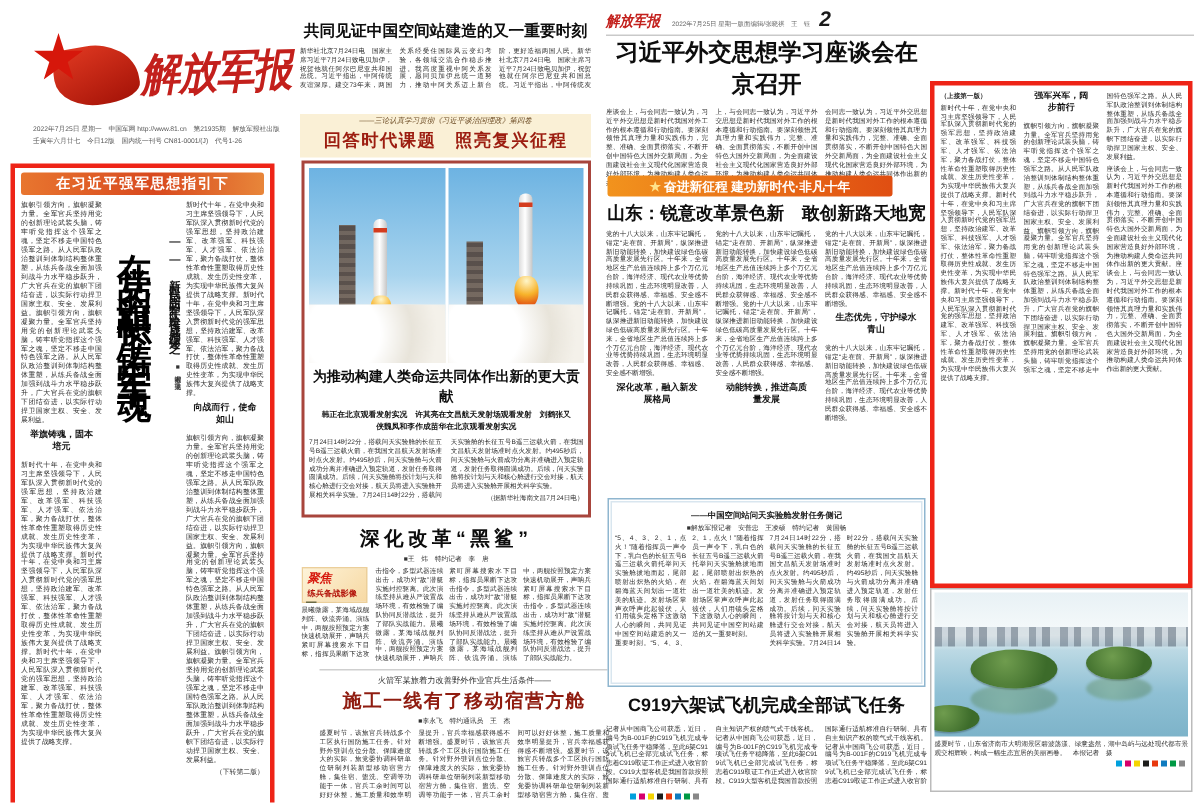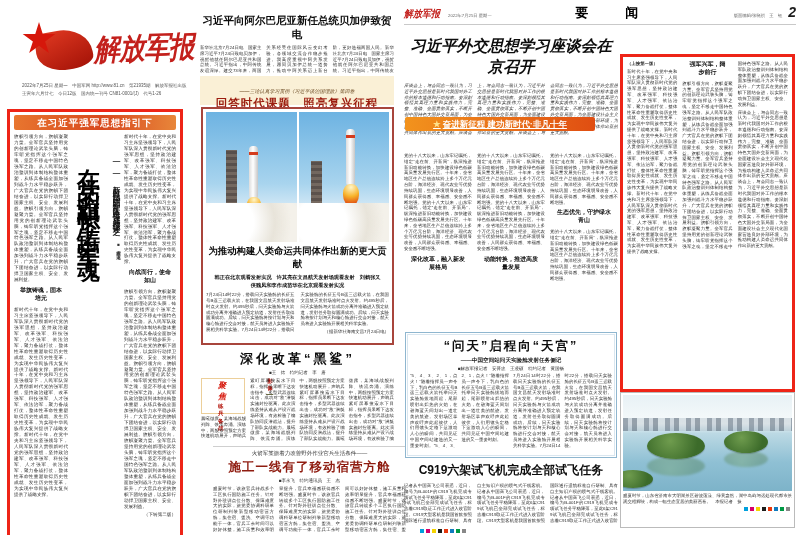--- a/index.html
+++ b/index.html
@@ -23,21 +23,21 @@
   .starshape{position:absolute;left:2px;top:0;width:34px;height:34px;background:#d6170b;
     clip-path:polygon(50% 0%,61% 35%,98% 35%,68% 57%,79% 91%,50% 70%,21% 91%,32% 57%,2% 35%,39% 35%);}
   .mast-title{font-family:"DejaVu Serif",serif;font-weight:bold;font-style:italic;
     color:#c3201c;font-size:30px;letter-spacing:-1px;transform:rotate(-2deg) scaleX(.86);
     transform-origin:left center;white-space:nowrap;}
   .mast-info{font-size:4.5px;color:#555;line-height:1.7;white-space:nowrap;}
 
   
   .tg-head{font-size:10.5px;font-weight:900;text-align:center;color:#0d0d0d;letter-spacing:0;}
   
-  .comm{background:#faf0d6;text-align:center;box-sizing:border-box;padding-top:12px;}
+  .comm{background:#faf0d6;text-align:center;box-sizing:border-box;padding-top:1px;}
   .comm .kick{font-size:5px;color:#6b4a23;font-style:italic;}
   .comm .hd{font-size:11.5px;font-weight:900;color:#9c1d10;letter-spacing:1px;margin-top:2px;
     font-family:"DejaVu Serif",serif;}
 
   
   .flagbox{border:3px solid #ee2417;box-sizing:border-box;background:#fff;padding:3px 4px;}
   .banner1{height:15px;background:linear-gradient(90deg,#e8762f,#d8481e 55%,#e8863a);
     color:#fff;font-weight:bold;font-size:9.5px;text-align:center;line-height:15px;
     border-radius:2px;letter-spacing:1px;}
   .fcontent{display:flex;gap:3px;margin-top:4px;height:396px;}
@@ -65,21 +65,21 @@
     border-radius:50% 50% 60% 60%;}
   .smoke{position:absolute;left:-12%;bottom:-8%;width:124%;height:38%;
     background:radial-gradient(circle at 30% 40%,#ffffff 0 30%,#e8e4da 55%,rgba(232,228,218,0) 75%),
                radial-gradient(circle at 72% 55%,#f4f1ea 0 35%,rgba(244,241,234,0) 70%);}
   .wt-head{font-size:9.4px;font-weight:900;text-align:center;margin:3px 0 2px;color:#0d0d0d;}
   .wt-deck{font-size:5.2px;font-weight:bold;text-align:center;line-height:1.55;color:#111;margin:0 6px 3px;}
 
   
   .hs-head{font-size:13px;font-weight:900;text-align:center;letter-spacing:3px;color:#0d0d0d;}
   .byline{font-size:4.5px;text-align:center;color:#333;margin:2px 0 3px;}
-  .promo{float:left;width:44px;height:36px;margin:0 3px 2px 0;box-sizing:border-box;padding:2px 16px;
+  .promo{float:left;width:44px;height:24px;margin:0 3px 2px 0;box-sizing:border-box;padding:2px 3px;
     background:linear-gradient(135deg,#fdf3d8,#f7d9a4);border:1px solid #eccf9a;}
   .promo .p1{font-size:8px;font-weight:900;font-style:italic;color:#d6170b;display:block;}
   .promo .p2{font-size:5.5px;font-weight:bold;color:#b3130a;display:block;margin-top:1px;}
   .tank{width:16px;height:5px;background:#6b6b45;border-radius:2px;margin-top:4px;position:relative;}
   .tank:before{content:"";position:absolute;right:-6px;top:1px;width:7px;height:1.5px;background:#6b6b45;}
 
   
   .sg{border-top:1px solid #cfcfcf;padding-top:3px;}
   .kick2{font-size:5.5px;text-align:center;color:#333;}
   .sg-head{font-size:12.5px;font-weight:900;text-align:center;color:#8f1c10;letter-spacing:1px;
@@ -129,21 +129,21 @@
       <div class="flagshape"></div>
       <div class="starshape"></div>
     </div>
     <div class="abs mast-title" style="left:88px;top:24px;width:108px;">解放军报</div>
     <div class="abs mast-info" style="left:16px;top:76px;width:180px;">
       <div>2022年7月25日 星期一　中国军网 http://www.81.cn　第21935期　解放军报社出版</div>
       <div>壬寅年六月廿七　今日12版　国内统一刊号 CN81-0001/(J)　代号1-26</div>
     </div>
 
     <div class="abs" style="left:194px;top:8px;width:194px;">
-      <div class="tg-head">习近平向阿尔巴尼亚新任总统贝加伊致贺电</div>
+      <div class="tg-head">共同见证中国空间站建造的又一重要时刻</div>
       <div class="jt t43 cols3 clip" style="height:34px;margin-top:3px;">
         <p>新华社北京7月24日电　国家主席习近平7月24日致电贝加伊，祝贺他就任阿尔巴尼亚共和国总统。习近平指出，中阿传统友谊深厚。建交73年来，两国关系经受住国际风云变幻考验，各领域交流合作稳步推进。我高度重视中阿关系发展，愿同贝加伊总统一道努力，推动中阿关系迈上新台阶，更好造福两国人民。新华社北京7月24日电　国家主席习近平7月24日致电贝加伊，祝贺他就任阿尔巴尼亚共和国总统。习近平指出，中阿传统友谊深厚。建交73年来，两国关系经受住国际风云变幻考验，各领域交流合作稳步推进。我高度重视中阿关系发展，愿同贝加伊总统一道努力，推动中阿关系迈上新台阶，更好造福两国人民。</p>
       </div>
     </div>
 
     <div class="abs comm" style="left:194px;top:70px;width:194px;height:29px;">
       <div class="kick">——三论认真学习贯彻《习近平谈治国理政》第四卷</div>
       <div class="hd">回答时代课题　照亮复兴征程</div>
     </div>
 
@@ -213,57 +213,56 @@
         <p>盛夏时节，该旅官兵转战多个工区执行国防施工任务。针对野外驻训点位分散、保障难度大的实际，旅党委协调科研单位研制列装新型移动宿营方舱，集住宿、盥洗、空调等功能于一体，官兵工余时间可以好好休整，施工质量和效率明显提升，官兵幸福感获得感不断增强。盛夏时节，该旅官兵转战多个工区执行国防施工任务。针对野外驻训点位分散、保障难度大的实际，旅党委协调科研单位研制列装新型移动宿营方舱，集住宿、盥洗、空调等功能于一体，官兵工余时间可以好好休整，施工质量和效率明显提升，官兵幸福感获得感不断增强。盛夏时节，该旅官兵转战多个工区执行国防施工任务。针对野外驻训点位分散、保障难度大的实际，旅党委协调科研单位研制列装新型移动宿营方舱，集住宿、盥洗、空调等功能于一体，官兵工余时间可以好好休整，施工质量和效率明显提升，官兵幸福感获得感不断增强。</p>
       </div>
     </div>
   </div>
 
   <div class="abs" style="left:404px;top:4px;width:392px;height:528px;">
 
     <div class="rheader">
       <span class="rlogo">解放军报</span>
       <span class="rdate">2022年7月25日 星期一</span>
-      <span class="rsection">要　闻</span>
       <span class="reditors">版面编辑/张晓祺　王　钰</span>
       <span class="rpageno">2</span>
     </div>
 
-    <div class="abs" style="left:0;top:32px;width:214px;font-style:italic;">
+    <div class="abs" style="left:0;top:21px;width:214px;">
       <div class="symp-head">习近平外交思想学习座谈会在京召开</div>
       <div class="jt t43 cols3 clip" style="height:56px;margin-top:5px;">
         <p>座谈会上，与会同志一致认为，习近平外交思想是新时代我国对外工作的根本遵循和行动指南。要深刻领悟其真理力量和实践伟力，完整、准确、全面贯彻落实，不断开创中国特色大国外交新局面，为全面建设社会主义现代化国家营造良好外部环境，为推动构建人类命运共同体作出新的更大贡献。座谈会上，与会同志一致认为，习近平外交思想是新时代我国对外工作的根本遵循和行动指南。要深刻领悟其真理力量和实践伟力，完整、准确、全面贯彻落实，不断开创中国特色大国外交新局面，为全面建设社会主义现代化国家营造良好外部环境，为推动构建人类命运共同体作出新的更大贡献。座谈会上，与会同志一致认为，习近平外交思想是新时代我国对外工作的根本遵循和行动指南。要深刻领悟其真理力量和实践伟力，完整、准确、全面贯彻落实，不断开创中国特色大国外交新局面，为全面建设社会主义现代化国家营造良好外部环境，为推动构建人类命运共同体作出新的更大贡献。</p>
       </div>
     </div>
 
     <div class="abs redbox2" style="left:216px;top:50px;width:175px;height:338px;">
       <div class="jt t43 cols3 clip" style="height:100%;">
         <p><span style="font-weight:bold;">（上接第一版）</span></p>
         <p>新时代十年，在党中央和习主席坚强领导下，人民军队深入贯彻新时代党的强军思想，坚持政治建军、改革强军、科技强军、人才强军、依法治军，聚力备战打仗，整体性革命性重塑取得历史性成就、发生历史性变革，为实现中华民族伟大复兴提供了战略支撑。新时代十年，在党中央和习主席坚强领导下，人民军队深入贯彻新时代党的强军思想，坚持政治建军、改革强军、科技强军、人才强军、依法治军，聚力备战打仗，整体性革命性重塑取得历史性成就、发生历史性变革，为实现中华民族伟大复兴提供了战略支撑。新时代十年，在党中央和习主席坚强领导下，人民军队深入贯彻新时代党的强军思想，坚持政治建军、改革强军、科技强军、人才强军、依法治军，聚力备战打仗，整体性革命性重塑取得历史性成就、发生历史性变革，为实现中华民族伟大复兴提供了战略支撑。</p>
         <h5 class="inhead">强军兴军，阔步前行</h5>
         <p>旗帜引领方向，旗帜凝聚力量。全军官兵坚持用党的创新理论武装头脑，铸牢听党指挥这个强军之魂，坚定不移走中国特色强军之路。从人民军队政治整训到体制结构整体重塑，从练兵备战全面加强到战斗力水平稳步跃升，广大官兵在党的旗帜下团结奋进，以实际行动捍卫国家主权、安全、发展利益。旗帜引领方向，旗帜凝聚力量。全军官兵坚持用党的创新理论武装头脑，铸牢听党指挥这个强军之魂，坚定不移走中国特色强军之路。从人民军队政治整训到体制结构整体重塑，从练兵备战全面加强到战斗力水平稳步跃升，广大官兵在党的旗帜下团结奋进，以实际行动捍卫国家主权、安全、发展利益。旗帜引领方向，旗帜凝聚力量。全军官兵坚持用党的创新理论武装头脑，铸牢听党指挥这个强军之魂，坚定不移走中国特色强军之路。从人民军队政治整训到体制结构整体重塑，从练兵备战全面加强到战斗力水平稳步跃升，广大官兵在党的旗帜下团结奋进，以实际行动捍卫国家主权、安全、发展利益。</p>
         <p>座谈会上，与会同志一致认为，习近平外交思想是新时代我国对外工作的根本遵循和行动指南。要深刻领悟其真理力量和实践伟力，完整、准确、全面贯彻落实，不断开创中国特色大国外交新局面，为全面建设社会主义现代化国家营造良好外部环境，为推动构建人类命运共同体作出新的更大贡献。座谈会上，与会同志一致认为，习近平外交思想是新时代我国对外工作的根本遵循和行动指南。要深刻领悟其真理力量和实践伟力，完整、准确、全面贯彻落实，不断开创中国特色大国外交新局面，为全面建设社会主义现代化国家营造良好外部环境，为推动构建人类命运共同体作出新的更大贡献。</p>
       </div>
     </div>
 
-    <div class="abs banner2" style="left:1px;top:113px;width:190px;text-decoration:underline;">
+    <div class="abs banner2" style="left:1px;top:113px;width:190px;">
       <span class="flm">★</span><span>奋进新征程 建功新时代·非凡十年</span>
     </div>
+    <div class="abs sd-head" style="left:0;top:131px;width:214px;">山东：锐意改革景色新　敢创新路天地宽</div>
     <div class="abs jt t43 cols3 clip" style="left:0;top:149px;width:214px;height:176px;">
       <p>党的十八大以来，山东牢记嘱托，锚定“走在前、开新局”，纵深推进新旧动能转换，加快建设绿色低碳高质量发展先行区。十年来，全省地区生产总值连续跨上多个万亿元台阶，海洋经济、现代农业等优势持续巩固，生态环境明显改善，人民群众获得感、幸福感、安全感不断增强。党的十八大以来，山东牢记嘱托，锚定“走在前、开新局”，纵深推进新旧动能转换，加快建设绿色低碳高质量发展先行区。十年来，全省地区生产总值连续跨上多个万亿元台阶，海洋经济、现代农业等优势持续巩固，生态环境明显改善，人民群众获得感、幸福感、安全感不断增强。</p>
       <h5 class="inhead">深化改革，融入新发展格局</h5>
       <p>党的十八大以来，山东牢记嘱托，锚定“走在前、开新局”，纵深推进新旧动能转换，加快建设绿色低碳高质量发展先行区。十年来，全省地区生产总值连续跨上多个万亿元台阶，海洋经济、现代农业等优势持续巩固，生态环境明显改善，人民群众获得感、幸福感、安全感不断增强。党的十八大以来，山东牢记嘱托，锚定“走在前、开新局”，纵深推进新旧动能转换，加快建设绿色低碳高质量发展先行区。十年来，全省地区生产总值连续跨上多个万亿元台阶，海洋经济、现代农业等优势持续巩固，生态环境明显改善，人民群众获得感、幸福感、安全感不断增强。</p>
       <h5 class="inhead">动能转换，推进高质量发展</h5>
       <p>党的十八大以来，山东牢记嘱托，锚定“走在前、开新局”，纵深推进新旧动能转换，加快建设绿色低碳高质量发展先行区。十年来，全省地区生产总值连续跨上多个万亿元台阶，海洋经济、现代农业等优势持续巩固，生态环境明显改善，人民群众获得感、幸福感、安全感不断增强。</p>
       <h5 class="inhead">生态优先，守护绿水青山</h5>
       <p>党的十八大以来，山东牢记嘱托，锚定“走在前、开新局”，纵深推进新旧动能转换，加快建设绿色低碳高质量发展先行区。十年来，全省地区生产总值连续跨上多个万亿元台阶，海洋经济、现代农业等优势持续巩固，生态环境明显改善，人民群众获得感、幸福感、安全感不断增强。</p>
     </div>
 
     <div class="abs wt2box" style="left:1px;top:328px;width:212px;height:126px;">
-      <div class="wt2-head">“问天”启程向“天宫”</div>
       <div class="wt2-sub">——中国空间站问天实验舱发射任务侧记</div>
       <div class="byline" style="margin:1px 0 2px;">■解放军报记者　安普忠　王凌硕　特约记者　黄国畅</div>
       <div class="jt t43 cols4 clip" style="height:78px;">
         <p>“5、4、3、2、1，点火！”随着指挥员一声令下，乳白色的长征五号B遥三运载火箭托举问天实验舱拔地而起，尾部喷射出炽热的火焰，在碧海蓝天间划出一道壮美的航迹。发射场区掌声欢呼声此起彼伏，人们用镜头定格下这激动人心的瞬间，共同见证中国空间站建造的又一重要时刻。“5、4、3、2、1，点火！”随着指挥员一声令下，乳白色的长征五号B遥三运载火箭托举问天实验舱拔地而起，尾部喷射出炽热的火焰，在碧海蓝天间划出一道壮美的航迹。发射场区掌声欢呼声此起彼伏，人们用镜头定格下这激动人心的瞬间，共同见证中国空间站建造的又一重要时刻。</p>
         <p>7月24日14时22分，搭载问天实验舱的长征五号B遥三运载火箭，在我国文昌航天发射场准时点火发射。约495秒后，问天实验舱与火箭成功分离并准确进入预定轨道，发射任务取得圆满成功。后续，问天实验舱将按计划与天和核心舱进行交会对接，航天员将进入实验舱开展相关科学实验。7月24日14时22分，搭载问天实验舱的长征五号B遥三运载火箭，在我国文昌航天发射场准时点火发射。约495秒后，问天实验舱与火箭成功分离并准确进入预定轨道，发射任务取得圆满成功。后续，问天实验舱将按计划与天和核心舱进行交会对接，航天员将进入实验舱开展相关科学实验。</p>
       </div>
     </div>
 
     <div class="abs" style="left:0;top:458px;width:214px;">
       <div class="c919-head">C919六架试飞机完成全部试飞任务</div>

